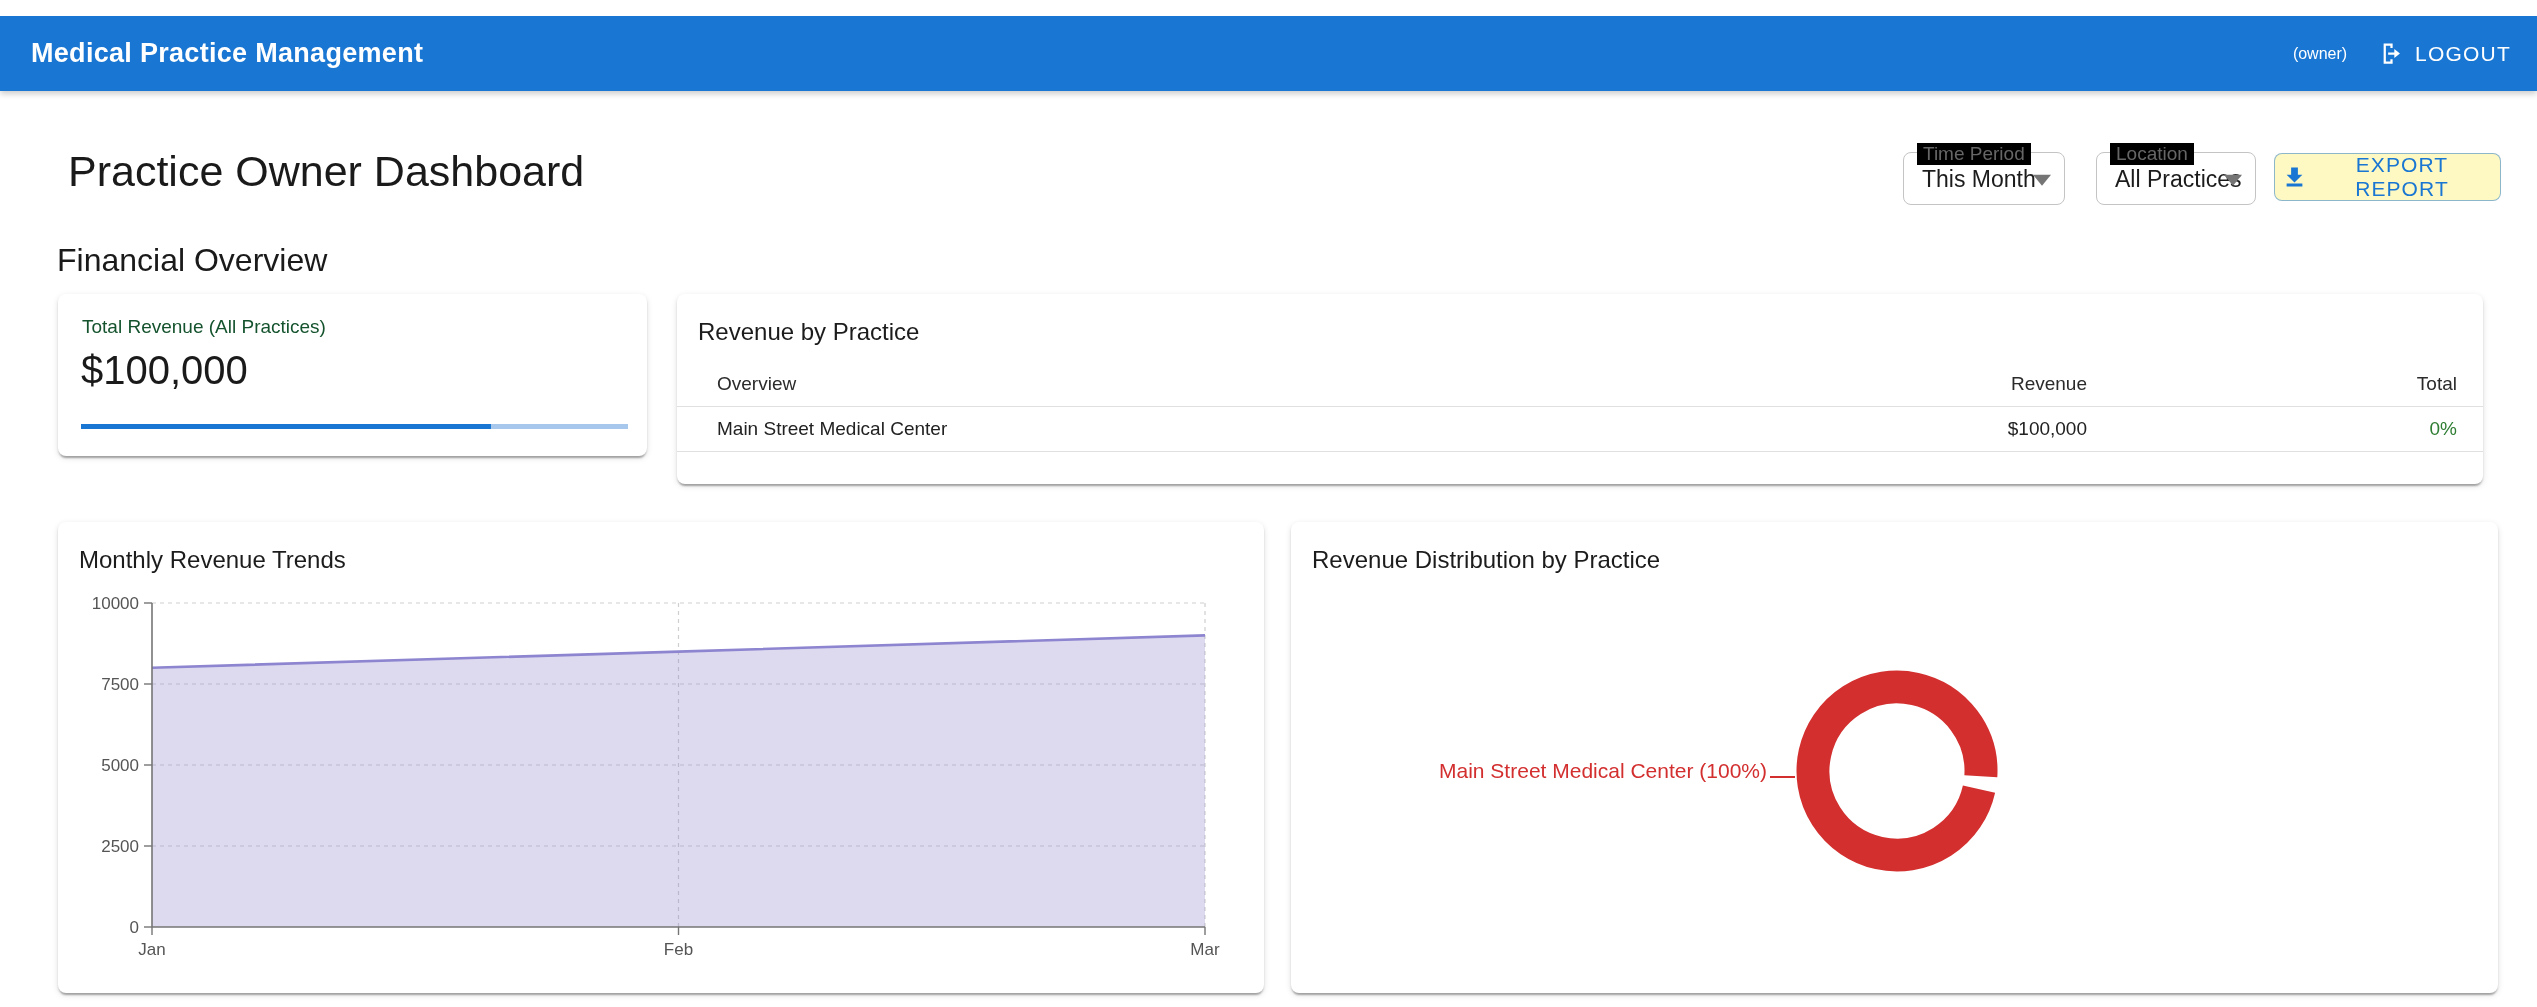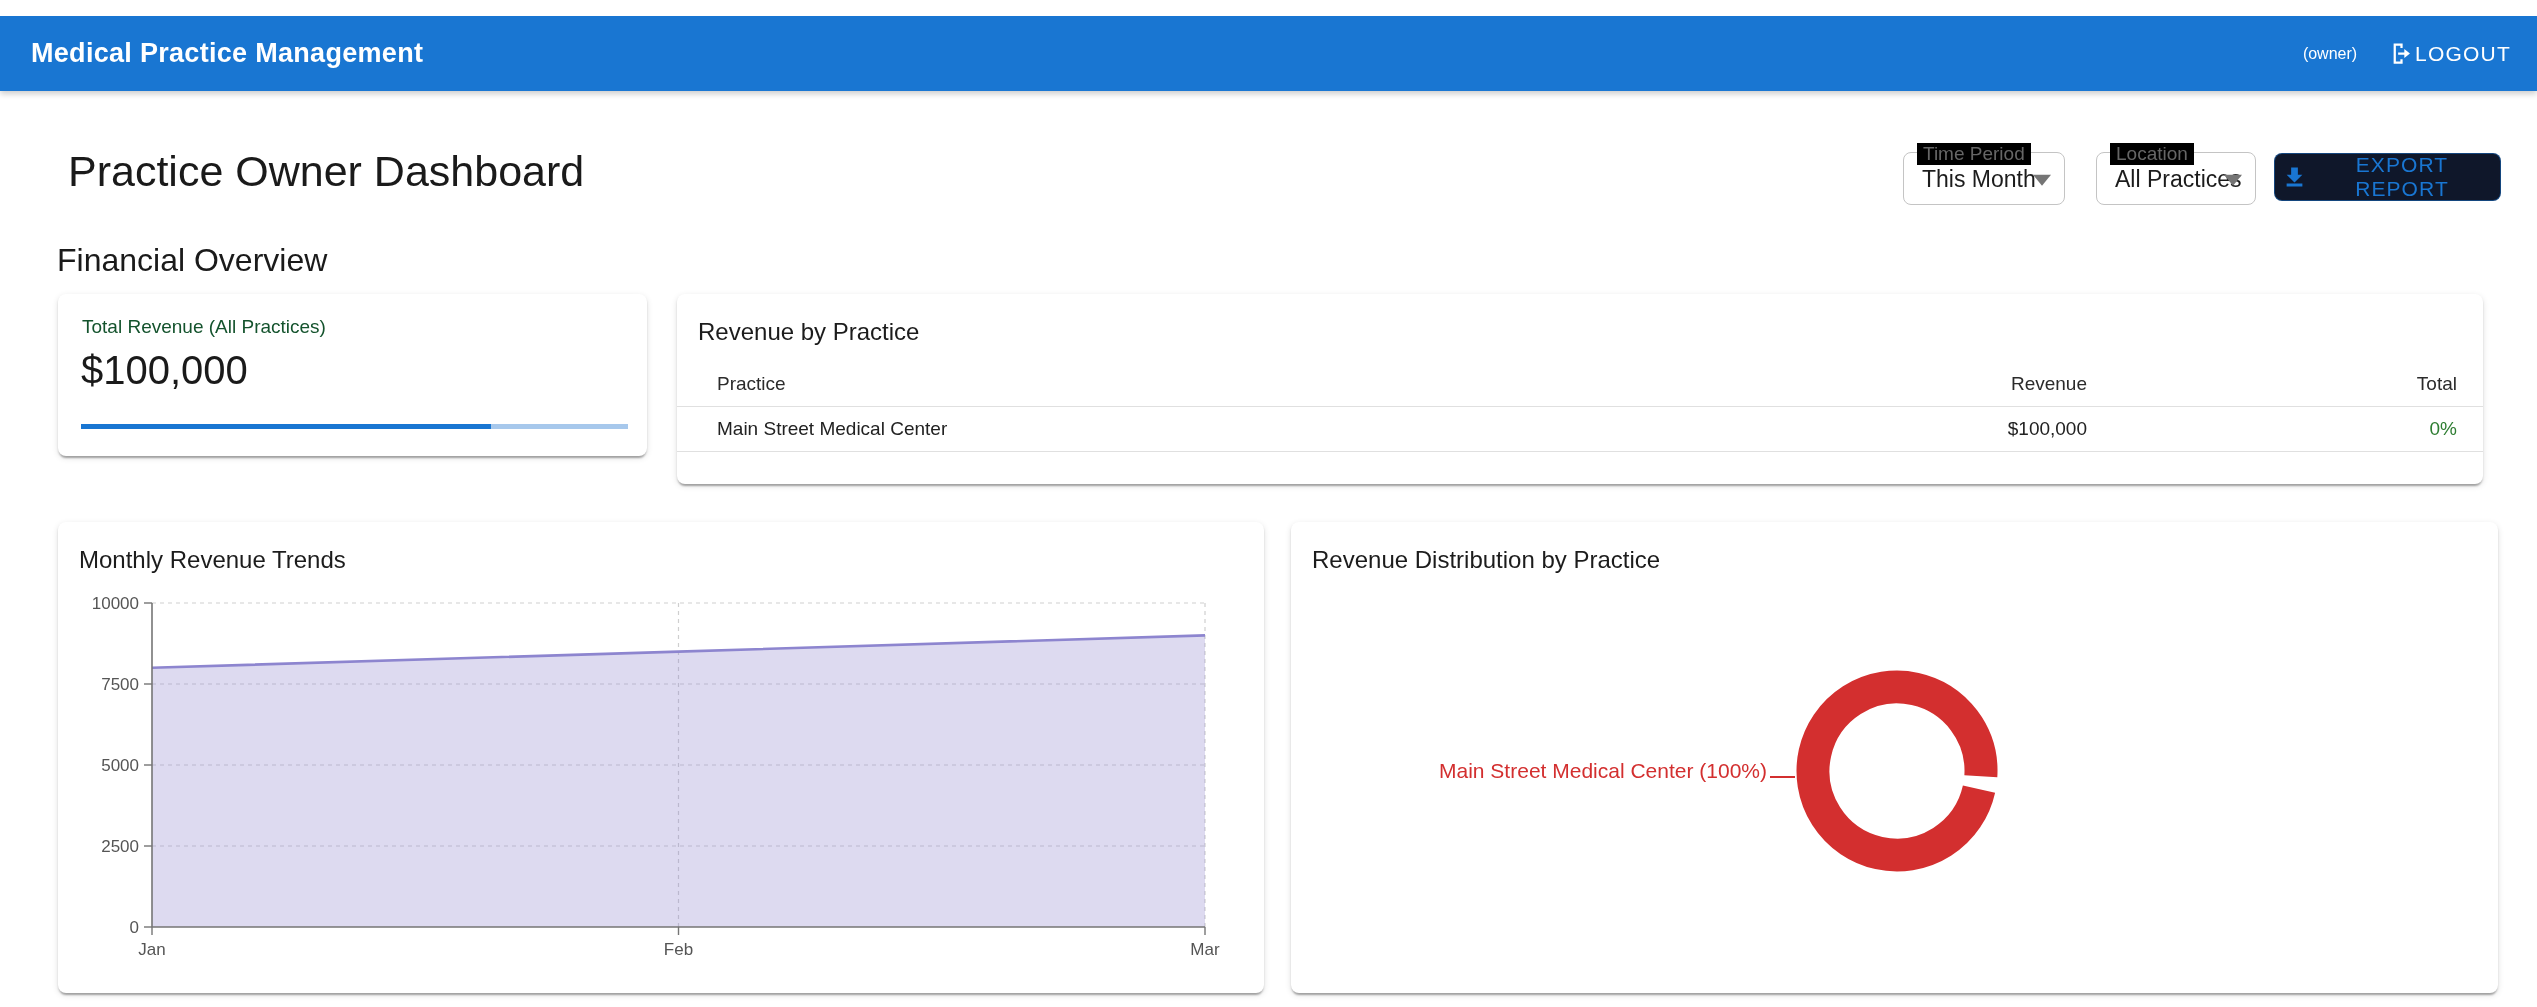--- a/index.html
+++ b/index.html
@@ -5,34 +5,34 @@
   html,body{margin:0;padding:0;background:#fff;}
   .root{position:relative;width:2537px;height:1007px;background:#fff;
         font-family:"Liberation Sans", sans-serif;color:#1f1f1f;overflow:hidden;margin-top:16px;}
 
   
   .appbar{position:absolute;left:0;top:0;width:2537px;height:75px;background:#1976d2;
           display:flex;align-items:center;box-shadow:0 3px 6px rgba(0,0,0,.2);}
   .appbar-title{margin-left:31px;color:#fff;font-size:27px;font-weight:bold;letter-spacing:.3px;}
   .appbar-right{position:absolute;right:22px;top:0;height:75px;display:flex;align-items:center;gap:27px;color:#fff;}
   .owner{font-size:16px;}
-  .logout-btn{display:flex;align-items:center;background:none;border:none;color:#fff;
+  .logout-btn{display:flex;align-items:center;gap:10px;background:none;border:none;color:#fff;
               font-family:inherit;font-size:21px;font-weight:500;letter-spacing:1.2px;cursor:pointer;padding:6px 4px;}
 
   
   .page-title{position:absolute;left:68px;top:131px;font-size:43px;font-weight:400;color:#1a1a1a;margin:0;}
   .mui-select{position:absolute;height:51px;border:1px solid #c4c4c4;border-radius:8px;background:#fff;cursor:pointer;}
   .sel-time{left:1903px;top:136px;width:160px;}
   .sel-loc{left:2096px;top:136px;width:158px;}
   .fl-label{position:absolute;top:-10px;left:13px;background:#000000;padding:0 6px;font-size:19px;color:#666;white-space:nowrap;}
   .sel-value{position:absolute;left:18px;top:50%;transform:translateY(-50%);font-size:23px;color:#1c1c1c;white-space:nowrap;}
   .sel-arrow{position:absolute;right:13px;top:50%;transform:translateY(-38%);width:0;height:0;
              border-left:9px solid transparent;border-right:9px solid transparent;border-top:11px solid #757575;}
   .export-btn{position:absolute;left:2274px;top:137px;width:227px;height:48px;display:flex;align-items:center;
-              justify-content:center;gap:2px;background:#0f172a;border:1px solid rgba(25,118,210,.5);border-radius:8px;
+              justify-content:center;gap:2px;background:#fef9c3;border:1px solid rgba(25,118,210,.5);border-radius:8px;
               color:#1976d2;font-family:inherit;font-size:21px;font-weight:500;letter-spacing:1.1px;cursor:pointer;}
 
   .section-title{position:absolute;left:57px;top:226px;font-size:32px;font-weight:400;color:#1a1a1a;margin:0;}
 
   
   .card{position:absolute;background:#fff;border-radius:8px;
         box-shadow:0 4px 2px -2px rgba(0,0,0,.2),0 2px 2px 0 rgba(0,0,0,.14),0 2px 6px 0 rgba(0,0,0,.12);}
   .card-total{left:58px;top:278px;width:589px;height:162px;}
   .card-table{left:677px;top:278px;width:1806px;height:190px;}
   .card-trend{left:58px;top:506px;width:1206px;height:471px;}
@@ -109,21 +109,21 @@
     <div class="tr-value">$100,000</div>
     <div class="progress">
       <div class="progress-fill" style="width: 75%;"></div>
     </div>
   </div>
 
   <div class="card card-table">
     <div class="card-title">Revenue by Practice</div>
     <div class="tbl">
       <div class="tbl-row tbl-head">
-        <span class="c-practice">Practice</span>
+        <span class="c-practice">Overview</span>
         <span class="c-revenue">Revenue</span>
         <span class="c-growth">Total</span>
       </div>
       <div class="tbl-row tbl-body">
         <span class="c-practice">Main Street Medical Center</span>
         <span class="c-revenue">$100,000</span>
         <span class="c-growth growth-pos">0%</span>
       </div>
     </div>
   </div>

